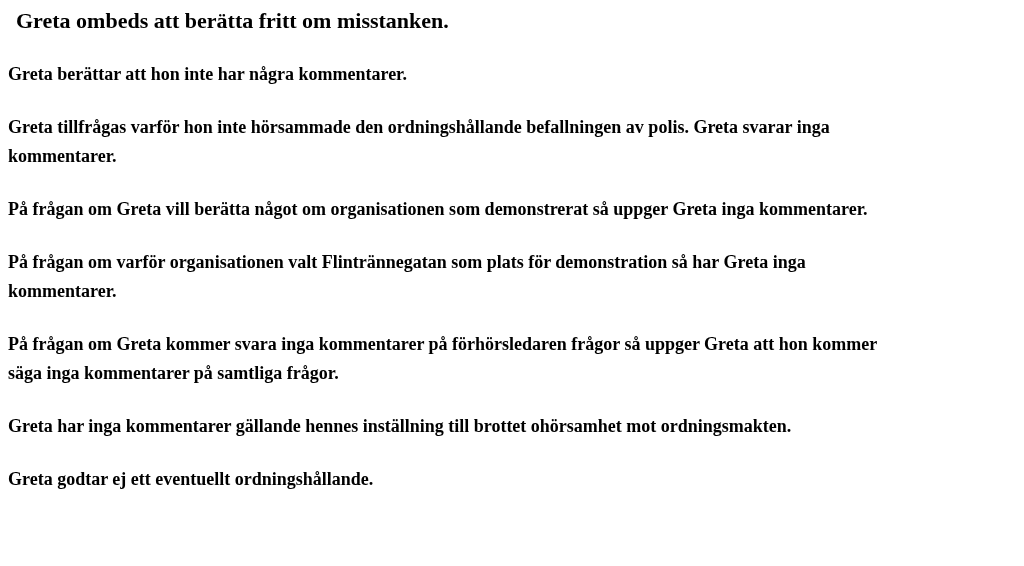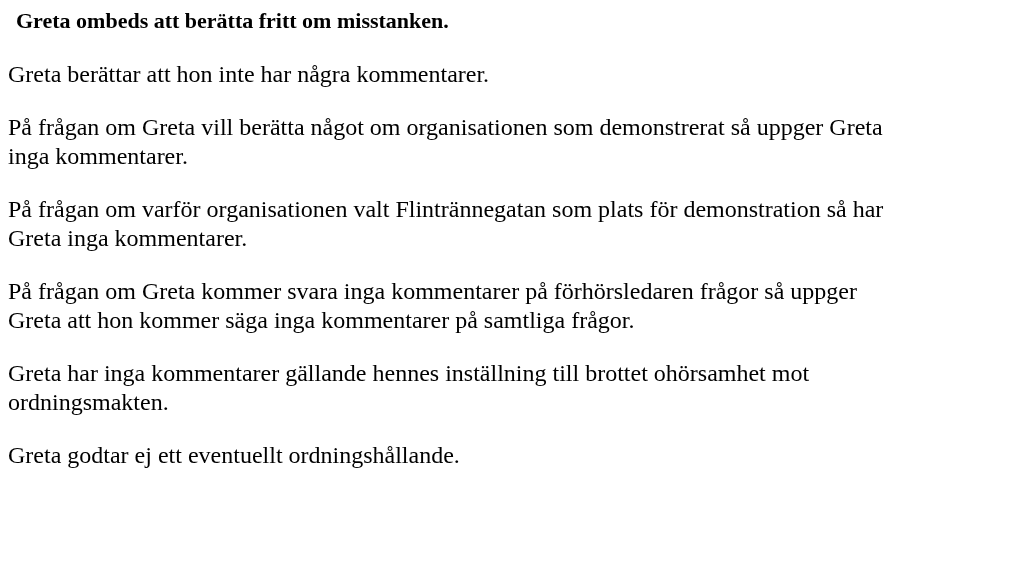--- a/index.html
+++ b/index.html
@@ -23,35 +23,36 @@
   }
   .doc-heading {
     font-size: 22px;
     line-height: 29px;
     font-weight: bold;
     padding-left: 8px;
     margin: 0 0 25px 0;
     max-width: 952px;
   }
   .doc-paragraph {
-    font-size: 24px;
+    font-size: 18px;
     line-height: 29px;
-    font-weight: normal;
+    font-weight: bold;
     margin: 0 0 24px 0;
     max-width: 952px;
   }
 </style>
 </head>
 <body>
 
 <div class="document">
   <h1 class="doc-heading">Greta ombeds att berätta fritt om misstanken.</h1>
 
   <p class="doc-paragraph">Greta berättar att hon inte har några kommentarer.</p>
 
+  <p class="doc-paragraph">Greta tillfrågas varför hon inte hörsammade den ordningshållande befallningen av polis. Greta svarar inga kommentarer.</p>
 
   <p class="doc-paragraph">På frågan om Greta vill berätta något om organisationen som demonstrerat så uppger Greta inga kommentarer.</p>
 
   <p class="doc-paragraph">På frågan om varför organisationen valt Flintrännegatan som plats för demonstration så har Greta inga kommentarer.</p>
 
   <p class="doc-paragraph">På frågan om Greta kommer svara inga kommentarer på förhörsledaren frågor så uppger Greta att hon kommer säga inga kommentarer på samtliga frågor.</p>
 
   <p class="doc-paragraph">Greta har inga kommentarer gällande hennes inställning till brottet ohörsamhet mot ordningsmakten.</p>
 
   <p class="doc-paragraph">Greta godtar ej ett eventuellt ordningshållande.</p>

